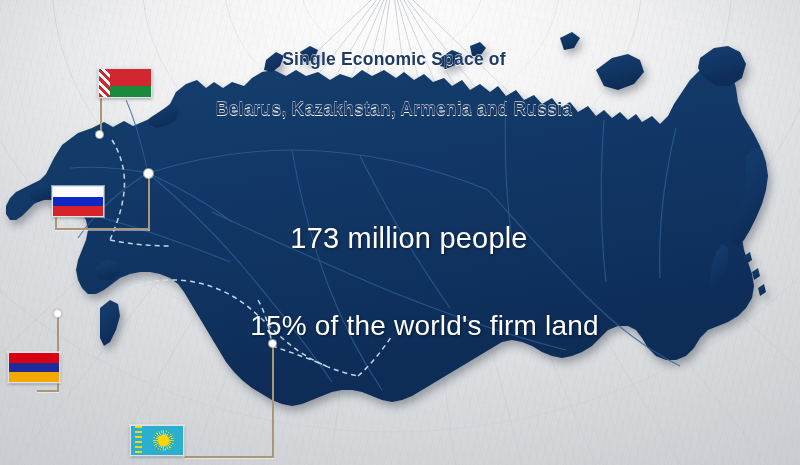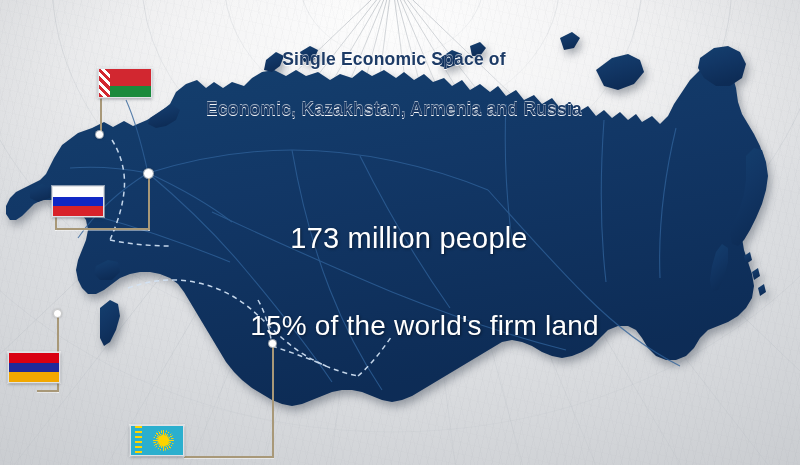--- a/index.html
+++ b/index.html
@@ -227,21 +227,21 @@
                  C 268,324 282,340 300,352 C 318,364 338,372 358,376"></path>
         <path d="M 358,376 C 372,364 382,350 392,336"></path>
         <path d="M 258,300 C 266,314 270,330 272,346"></path>
         <path d="M 272,346 C 290,352 308,358 326,366"></path>
       </g>
     </svg>
   </div>
 
   <div class="title">
     <div>Single Economic Space of</div>
-    <div>Economic, Kazakhstan, Armenia and Russia</div>
+    <div>Belarus, Kazakhstan, Armenia and Russia</div>
   </div>
 
   <div class="stat stat-1">173 million people</div>
   <div class="stat stat-3">15% of the world's firm land</div>
 
   <div class="conn v" style="left:100px;top:98px;height:38px;"></div>
   <div class="dot sm" style="left:96px;top:131px;"></div>
 
   <div class="conn v" style="left:55px;top:217px;height:13px;"></div>
   <div class="conn h" style="left:55px;top:228px;width:95px;"></div>

